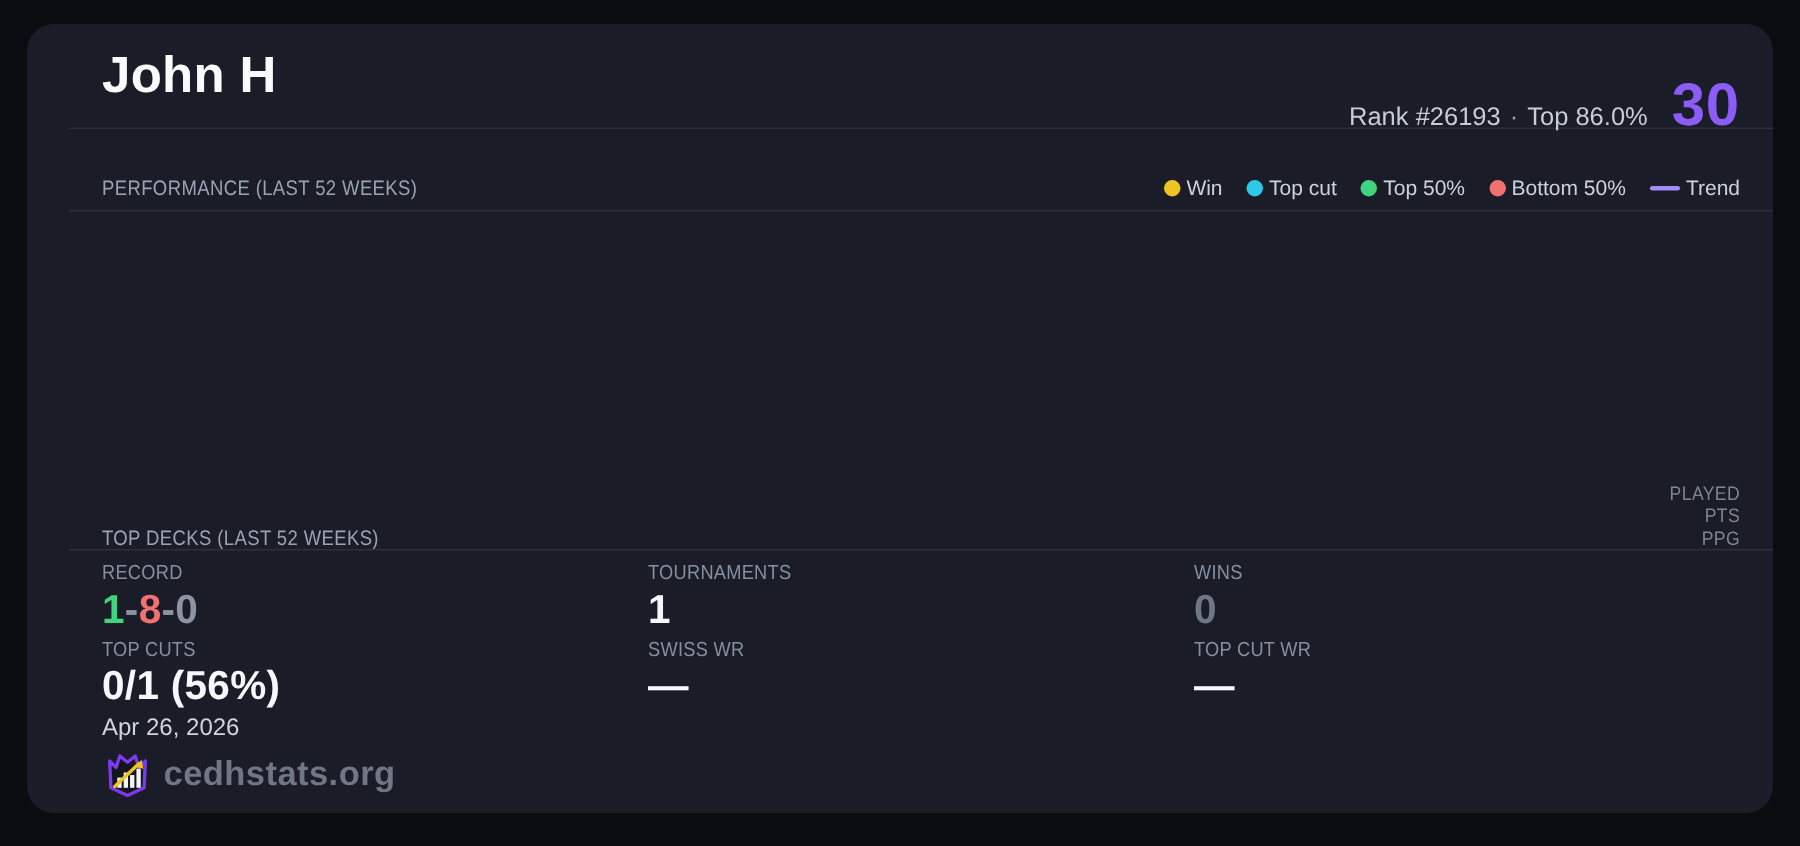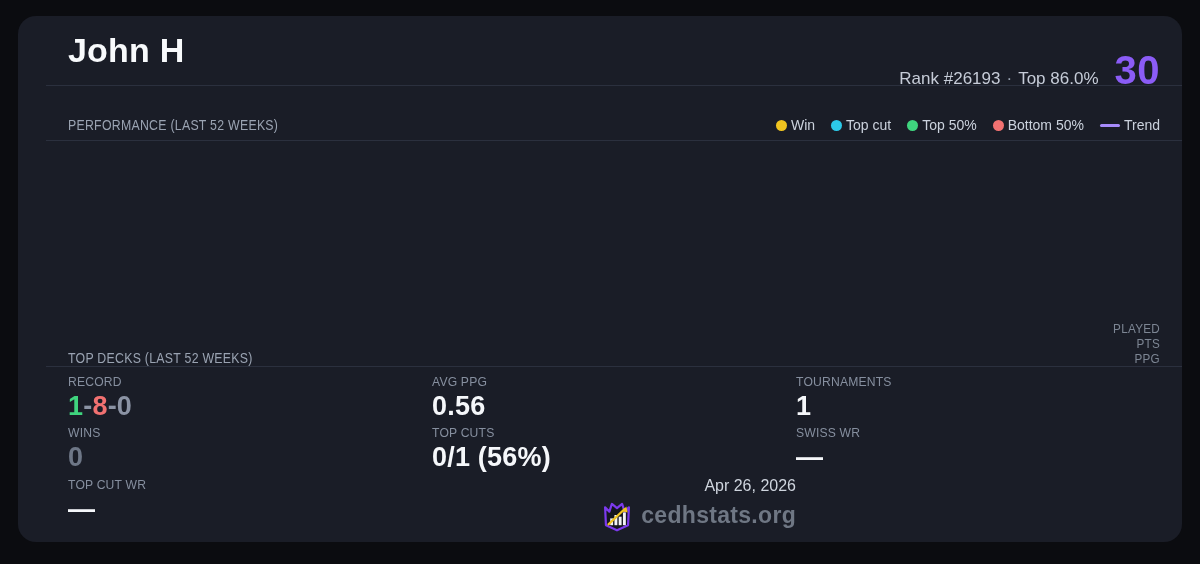--- a/index.html
+++ b/index.html
@@ -141,21 +141,20 @@
     color: #f5f7fa;
     line-height: 1.1;
     letter-spacing: 0.2px;
     white-space: nowrap;
   }
   .rec-sep { color: #8b93a4; }
   
   .footer-cell {
     display: flex;
     flex-direction: column;
-    align-items: flex-end;
     justify-content: flex-end;
     gap: 3px;
   }
   .footer-date {
     font-size: 16px;
     font-weight: 500;
     color: #cfd5de;
   }
   .site-row {
     display: flex;
@@ -219,24 +218,20 @@
     </div>
   </div>
 
   <div class="stats">
 
     <div class="stat">
       <div class="stat-label">RECORD</div>
       <div class="stat-value"><span style="color: rgb(63, 212, 126);">1</span><span class="rec-sep">-</span><span style="color: rgb(241, 113, 113);">8</span><span class="rec-sep">-</span><span style="color: rgb(139, 147, 164);">0</span></div>
     </div>
 
-    <div class="stat">
-      <div class="stat-label">AVG PPG</div>
-      <div class="stat-value">0.56</div>
-    </div>
 
     <div class="stat">
       <div class="stat-label">TOURNAMENTS</div>
       <div class="stat-value">1</div>
     </div>
 
     <div class="stat">
       <div class="stat-label">WINS</div>
       <div class="stat-value" style="color: rgb(110, 119, 135);">0</div>
     </div>

